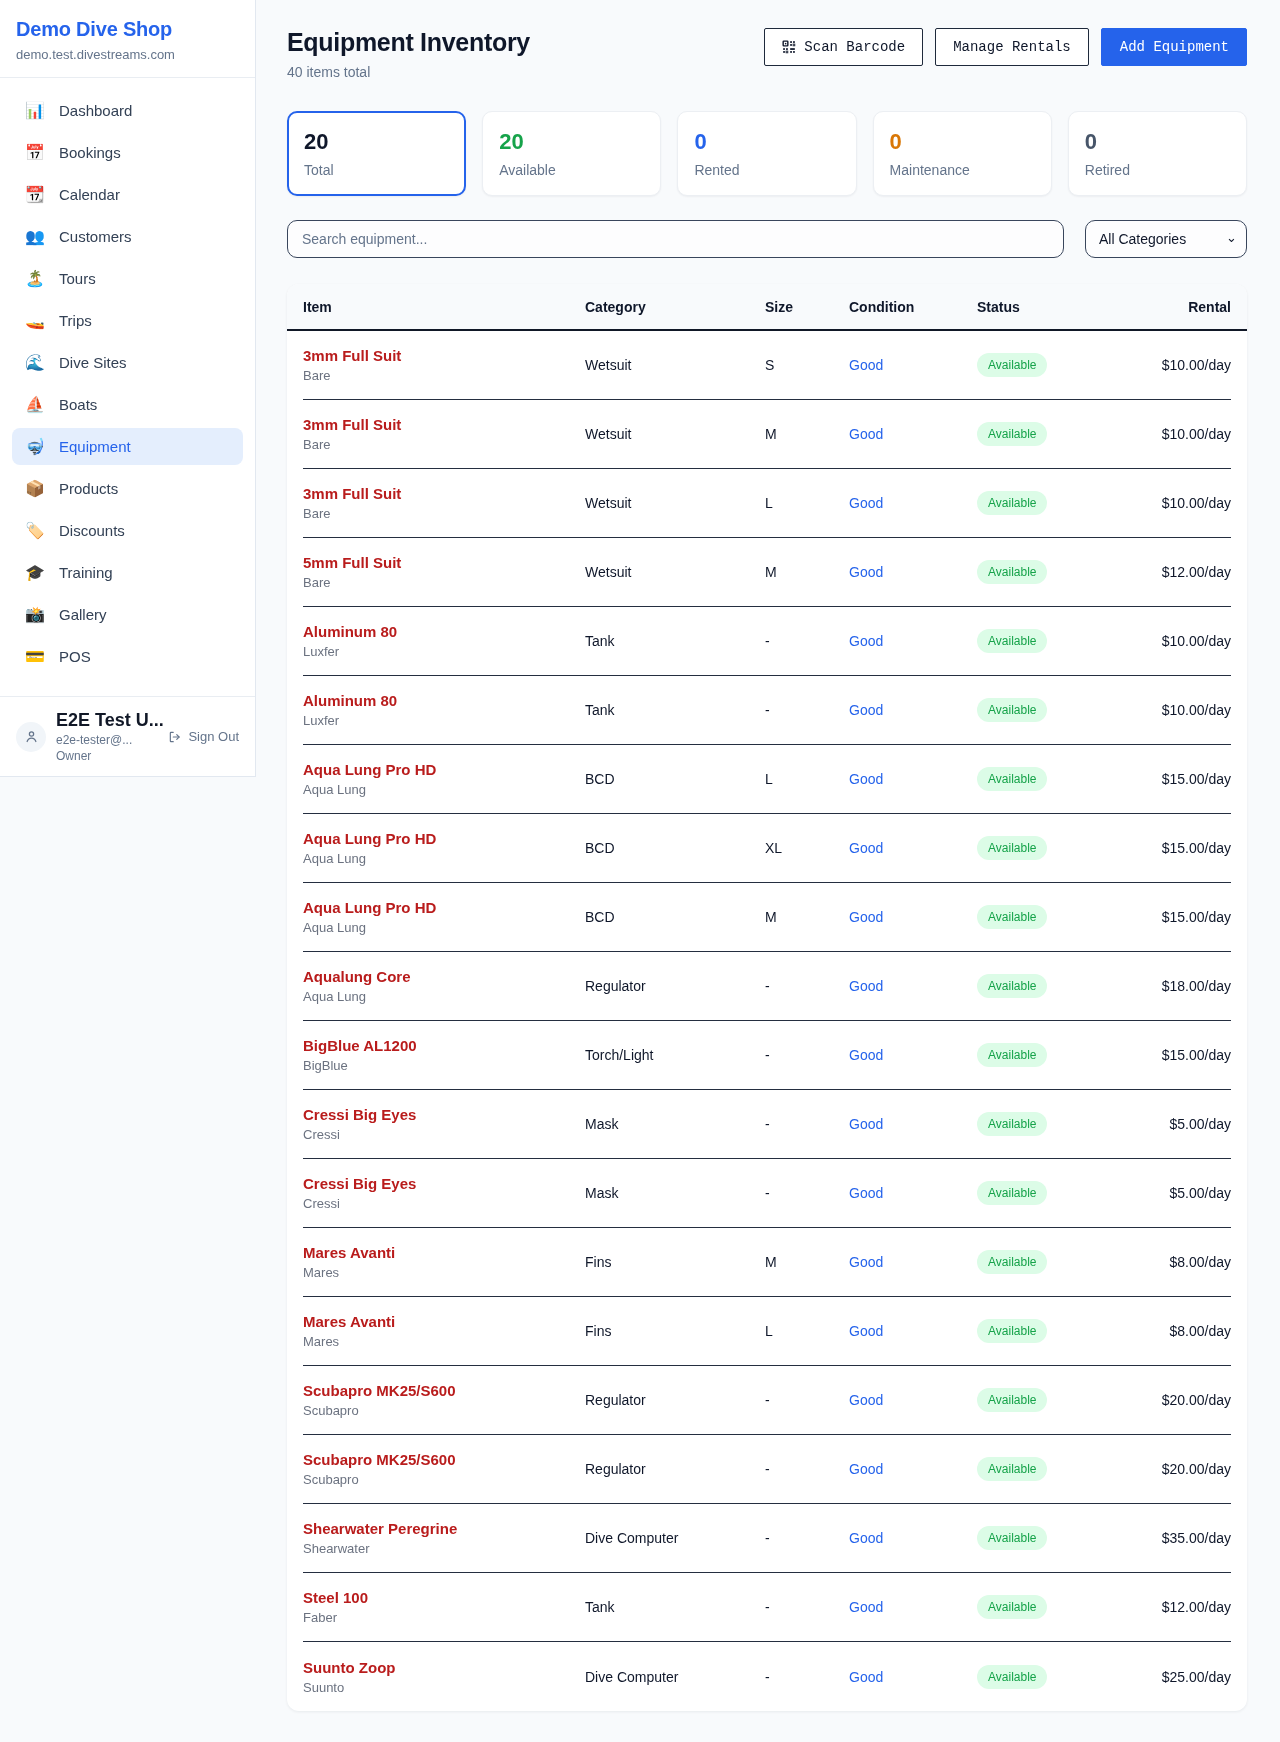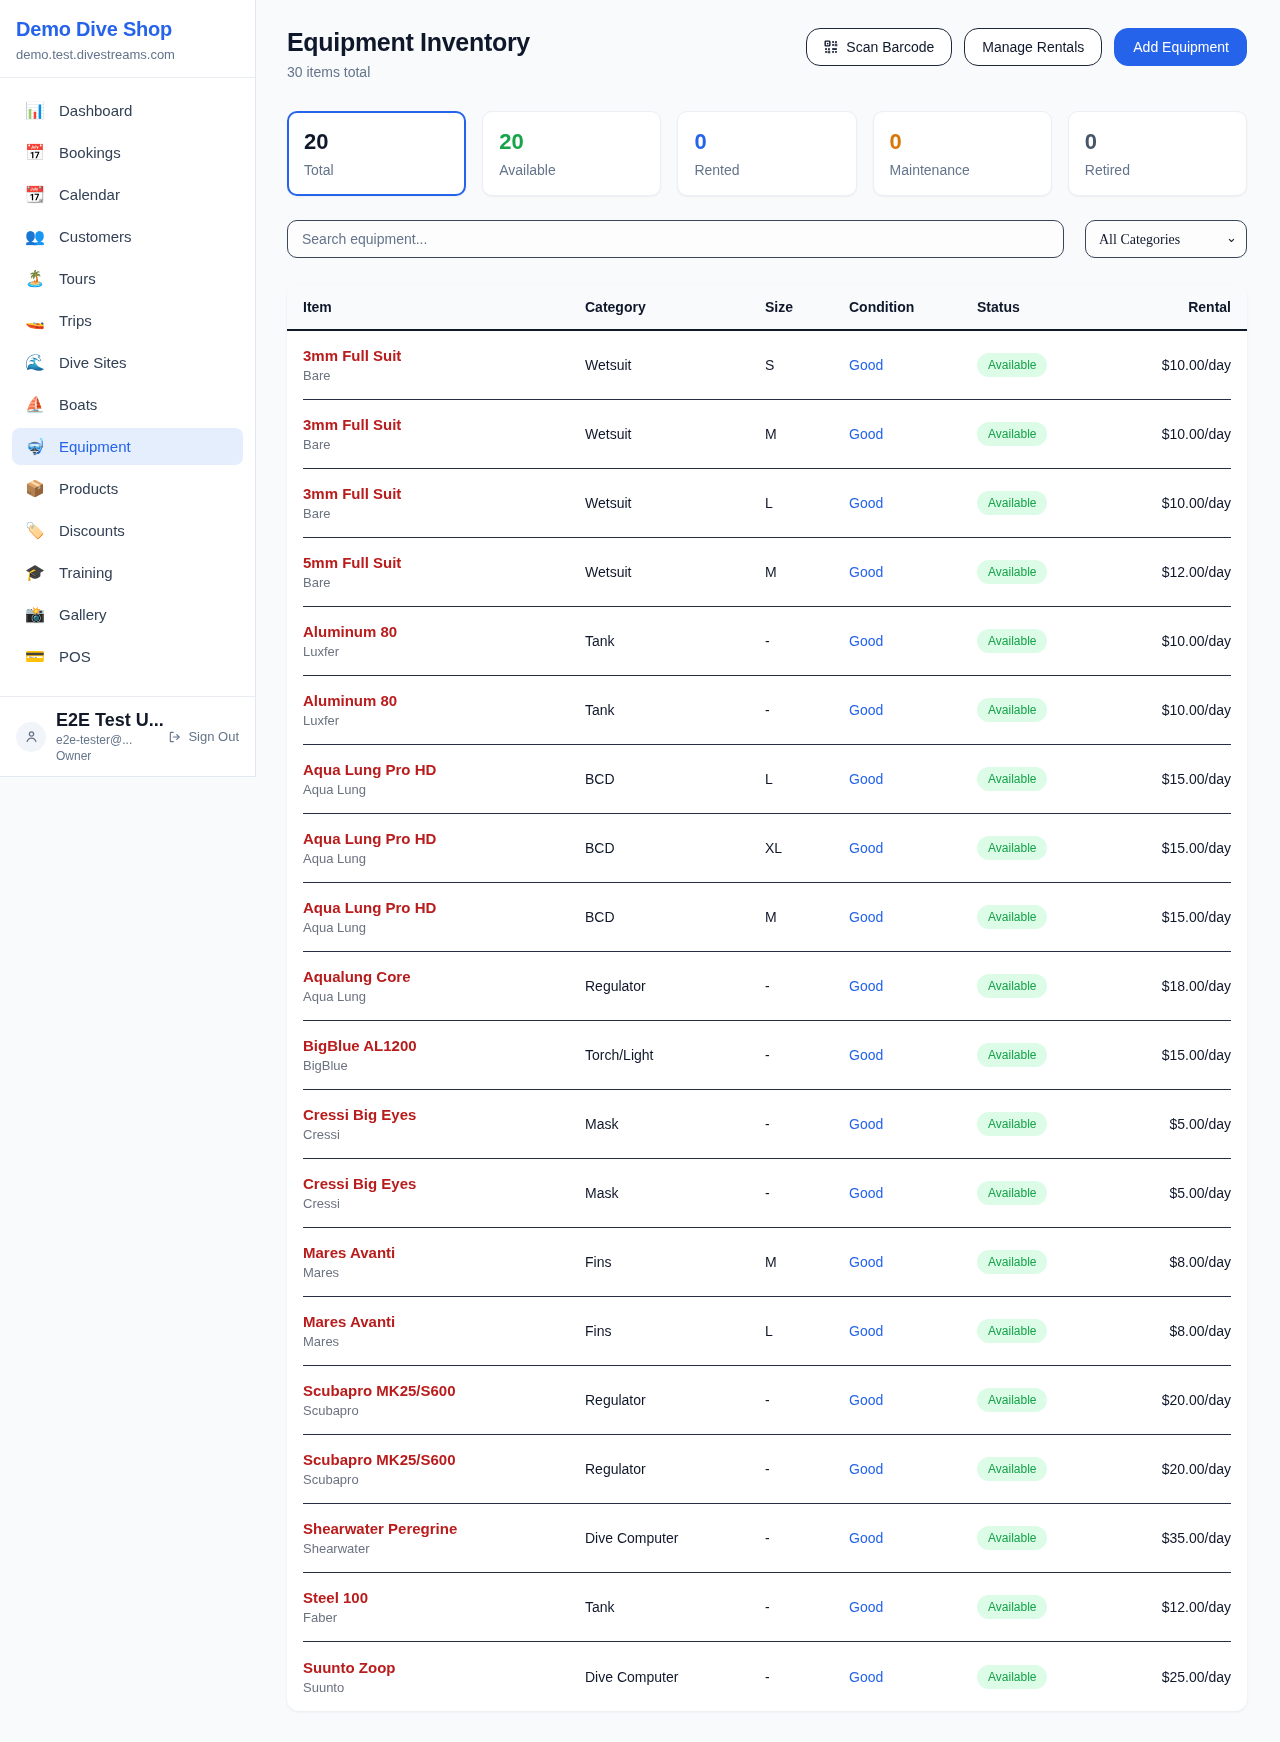--- a/index.html
+++ b/index.html
@@ -48,22 +48,22 @@
     display: flex; align-items: center; gap: 6px;
     color: #64748b; font-size: 13px; cursor: pointer; flex-shrink: 0;
   }
   
   .main { flex: 1; padding: 28px 33px 24px 31px; }
   .page-header { display: flex; justify-content: space-between; align-items: flex-start; }
   .page-title { font-size: 25px; font-weight: 700; color: #0f172a; letter-spacing: -0.3px; }
   .page-subtitle { font-size: 14px; color: #64748b; margin-top: 7px; }
   .header-actions { display: flex; gap: 12px; align-items: center; }
   .btn {
-    height: 38px; padding: 0 17px; border-radius: 14px;
-    font-family: Liberation Sans, sans-serif;
+    height: 38px; padding: 0 17px; border-radius: 2px;
+    font-family: Liberation Mono, monospace;
     font-size: 14px; font-weight: 500; cursor: pointer;
     display: inline-flex; align-items: center; gap: 8px;
     background: #ffffff; border: 1px solid #1e293b; color: #0f172a;
   }
   .btn.primary { background: #2563eb; border: 1px solid #2563eb; color: #ffffff; padding-left: 18px; }
   
   .stats { margin-top: 31px; display: grid; grid-template-columns: repeat(5, 1fr); gap: 16px; }
   .stat-card {
     background: #ffffff; border: 1px solid #eceff3; border-radius: 10px;
     padding: 17px 16px; box-shadow: 0 1px 2px rgba(15,23,42,0.05); cursor: pointer;
@@ -75,21 +75,21 @@
   .filters { margin-top: 24px; display: flex; gap: 21px; }
   .search-input {
     flex: 1; height: 38px; border: 1px solid #39465c; border-radius: 10px;
     padding: 0 14px; font-family: "Liberation Sans", sans-serif; font-size: 14px;
     color: #15803d; background: #fdfdfe; outline: none;
   }
   .search-input::placeholder { color: #64748b; }
   .select-wrap { position: relative; width: 162px; flex-shrink: 0; }
   .select-wrap select {
     width: 100%; height: 38px; border: 1px solid #39465c; border-radius: 10px;
-    background: #fdfdfe; font-family: Liberation Serif, serif; font-size: 14px;
+    background: #fdfdfe; font-family: Liberation Sans, sans-serif; font-size: 14px;
     color: #0f172a; padding: 0 28px 0 13px; appearance: none; -webkit-appearance: none; cursor: pointer;
   }
   .select-chevron {
     position: absolute; right: 10px; top: 50%; transform: translateY(-58%);
     font-size: 13px; color: #0f172a; pointer-events: none;
   }
   
   .table-card {
     margin-top: 26px; background: #ffffff; border-radius: 12px;
     box-shadow: 0 1px 3px rgba(15,23,42,0.07); overflow: hidden; padding: 0 16px;
@@ -206,21 +206,21 @@
       </svg>
       <span>Sign Out</span>
     </div>
   </div>
 </aside>
 
 <main class="main">
   <div class="page-header">
     <div>
       <div class="page-title">Equipment Inventory</div>
-      <div class="page-subtitle">30 items total</div>
+      <div class="page-subtitle">40 items total</div>
     </div>
     <div class="header-actions">
       <button class="btn">
         <svg width="14" height="14" viewBox="0 0 24 24" fill="#0f172a">
           <rect x="2" y="2" width="8" height="8" rx="1" fill="none" stroke="#0f172a" stroke-width="2.4"></rect>
           <rect x="5" y="5" width="2.5" height="2.5"></rect>
           <rect x="14" y="2" width="3" height="3"></rect>
             <rect x="19" y="2" width="3" height="3"></rect>
           <rect x="14" y="7" width="3" height="3"></rect>
             <rect x="19" y="7" width="3" height="3" fill="none" stroke="#0f172a" stroke-width="1.4"></rect>

